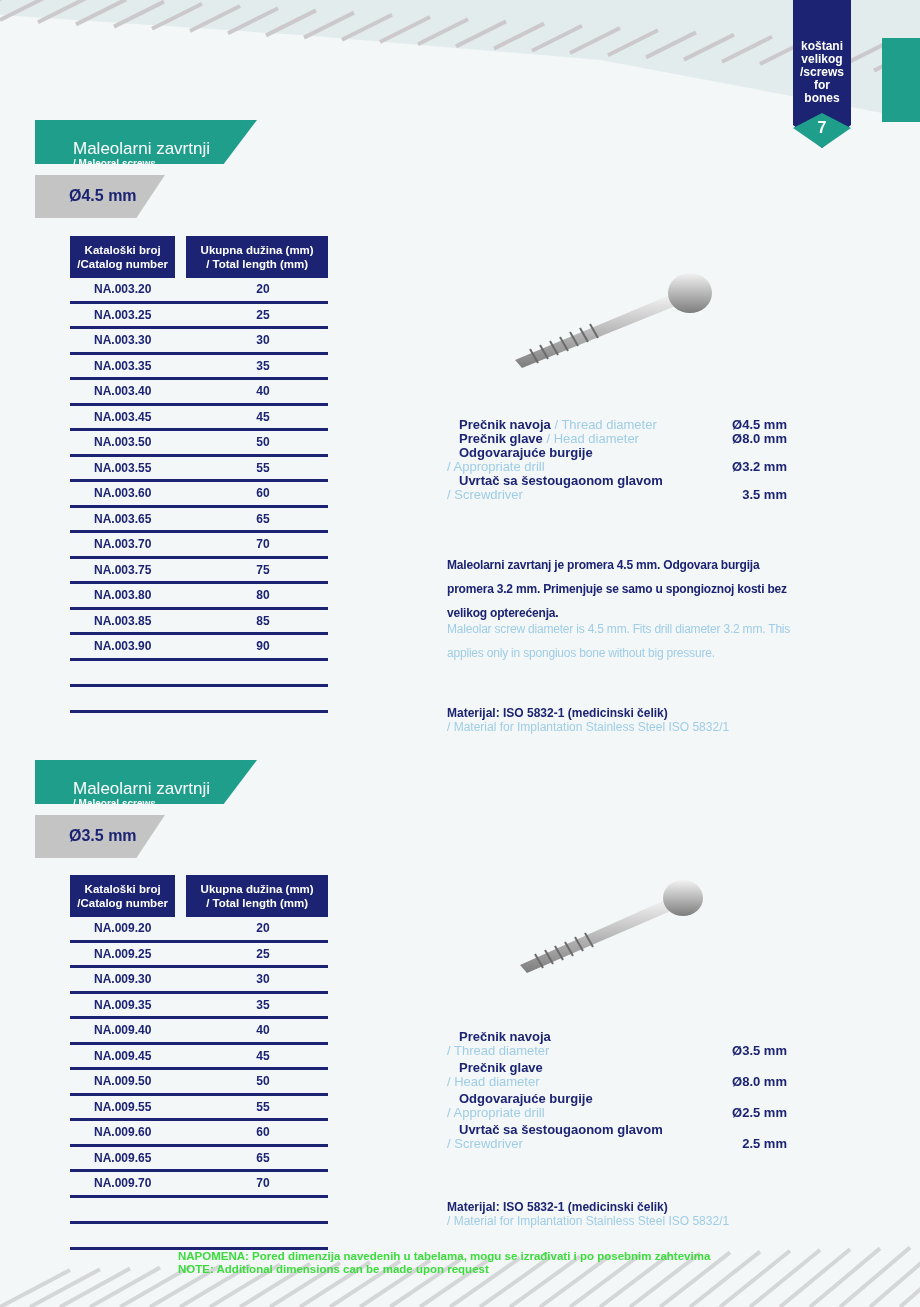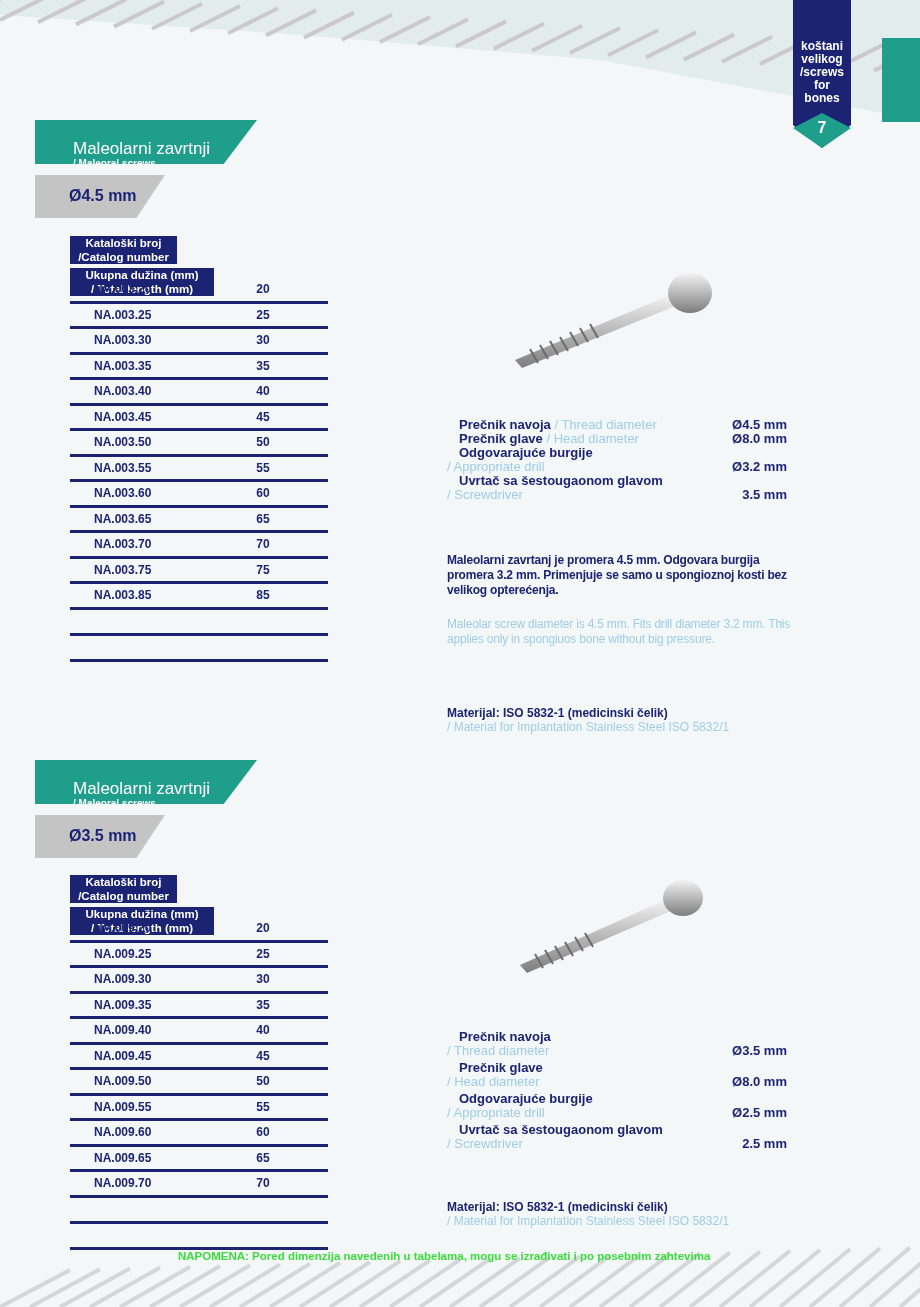--- a/index.html
+++ b/index.html
@@ -10,34 +10,34 @@
   .ribbon-text { position:absolute; left:793px; top:40px; width:58px; color:#fff; font-weight:bold; font-size:12px; line-height:13px; text-align:center; }
   .ribbon-num { position:absolute; left:793px; top:119px; width:58px; color:#fff; font-weight:bold; font-size:16px; text-align:center; }
   .teal-tab { position:absolute; left:882px; top:38px; width:38px; height:84px; background:#1f9e8c; }
 
   .section-title { position:absolute; left:35px; width:222px; height:44px; background:#1f9e8c; clip-path:polygon(0 0,100% 0,85% 100%,0 100%); color:#fff; padding:20px 0 0 38px; }
   .section-title .t1 { font-size:17px; line-height:18px; }
   .section-title .t2 { font-size:10px; font-weight:bold; line-height:12px; }
   .dia-tab { position:absolute; left:35px; width:130px; height:43px; background:#c4c4c5; clip-path:polygon(0 0,100% 0,78% 100%,0 100%); color:#1b2372; font-weight:bold; font-size:16px; padding:12px 0 0 34px; }
 
   .tbl { position:absolute; left:70px; width:258px; }
-  .tbl-head { display:flex; gap:4px; height:42px;flex-direction:column; }
+  .tbl-head { display:flex; gap:11px; height:42px; }
   .th { background:#1b2372; color:#fff; font-weight:bold; font-size:11.5px; line-height:14px; text-align:center; display:flex; align-items:center; justify-content:center; }
   .th.c1 { width:107px; } .th.c2 { width:144px; }
   .tr { display:flex; height:25.5px; align-items:center; border-bottom:3px solid #1b2372; }
   .td { color:#1b2372; font-weight:bold; font-size:12px; }
   .td.c1 { width:108px; padding-left:24px; } .td.c2 { width:150px; text-align:center; padding-left:20px; }
   .tr.empty { height:26px; }
 
   .specs { position:absolute; left:447px; width:340px; }
   .spec-row { display:flex; justify-content:space-between; align-items:flex-end; font-size:13px; line-height:14px; font-weight:bold; }
   .spec-label-bs { color:#1b2372;margin-left:12px; }
   .spec-label-en { color:#9fcde6; font-weight:normal; }
   .spec-val { color:#1b2372; font-weight:bold; }
-  .para { position:absolute; left:447px; width:345px; font-size:12px; line-height:15px; letter-spacing:-0.2px; }
+  .para { position:absolute; left:447px; width:345px; font-size:12px; line-height:24px; letter-spacing:-0.2px; }
   .para.bs { color:#1b2372; font-weight:bold; }
   .para.en { color:#9fcde6; }
   .mat { position:absolute; left:447px; font-size:12px; line-height:14px; }
   .mat .m1 { color:#1b2372; font-weight:bold; }
   .mat .m2 { color:#9fcde6; }
   .note { position:absolute; left:178px; top:1250px; color:#3bdc3b; font-weight:bold; font-size:11.5px; line-height:13px; }
   .screw { position:absolute; }
 </style>
 </head>
 <body>
@@ -197,22 +197,30 @@
     </div>
     <div class="tr">
       <div class="td c1">NA.003.70</div>
       <div class="td c2">70</div>
     </div>
     <div class="tr">
       <div class="td c1">NA.003.75</div>
       <div class="td c2">75</div>
     </div>
     <div class="tr">
+      <div class="td c1">NA.003.80</div>
+      <div class="td c2">80</div>
+    </div>
+    <div class="tr">
       <div class="td c1">NA.003.85</div>
       <div class="td c2">85</div>
+    </div>
+    <div class="tr">
+      <div class="td c1">NA.003.90</div>
+      <div class="td c2">90</div>
     </div>
     <div class="tr empty"></div>
     <div class="tr empty"></div>
   </div>
 
 <svg class="screw" style="left:510px;top:265px;" width="220" height="110" viewBox="0 0 220 110">
   <defs>
       <linearGradient id="g1" x1="0" y1="0" x2="0" y2="1">
         <stop offset="0" stop-color="#f2f2f2"></stop>
         <stop offset="0.5" stop-color="#b8b8b8"></stop>
@@ -359,13 +367,14 @@
     </div>
 </div>
 
 <div class="mat" style="top:1200px;">
   <div class="m1">Materijal: ISO 5832-1 (medicinski čelik)</div>
   <div class="m2">/ Material for Implantation Stainless Steel ISO 5832/1</div>
 </div>
 
 <div class="note">
   <div>NAPOMENA: Pored dimenzija navedenih u tabelama, mogu se izrađivati i po posebnim zahtevima</div>
+  <div>NOTE: Additional dimensions can be made upon request</div>
 </div>
 
 </body></html>

